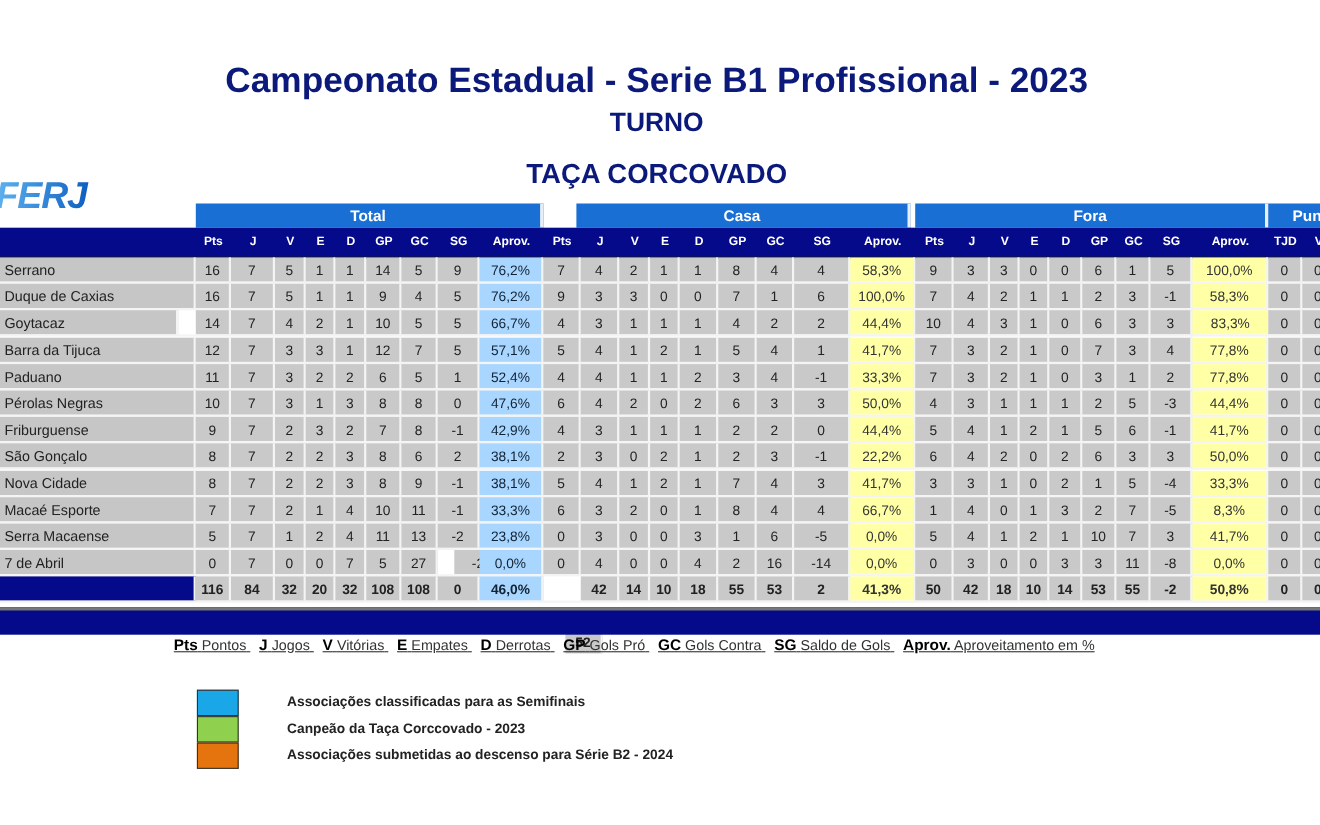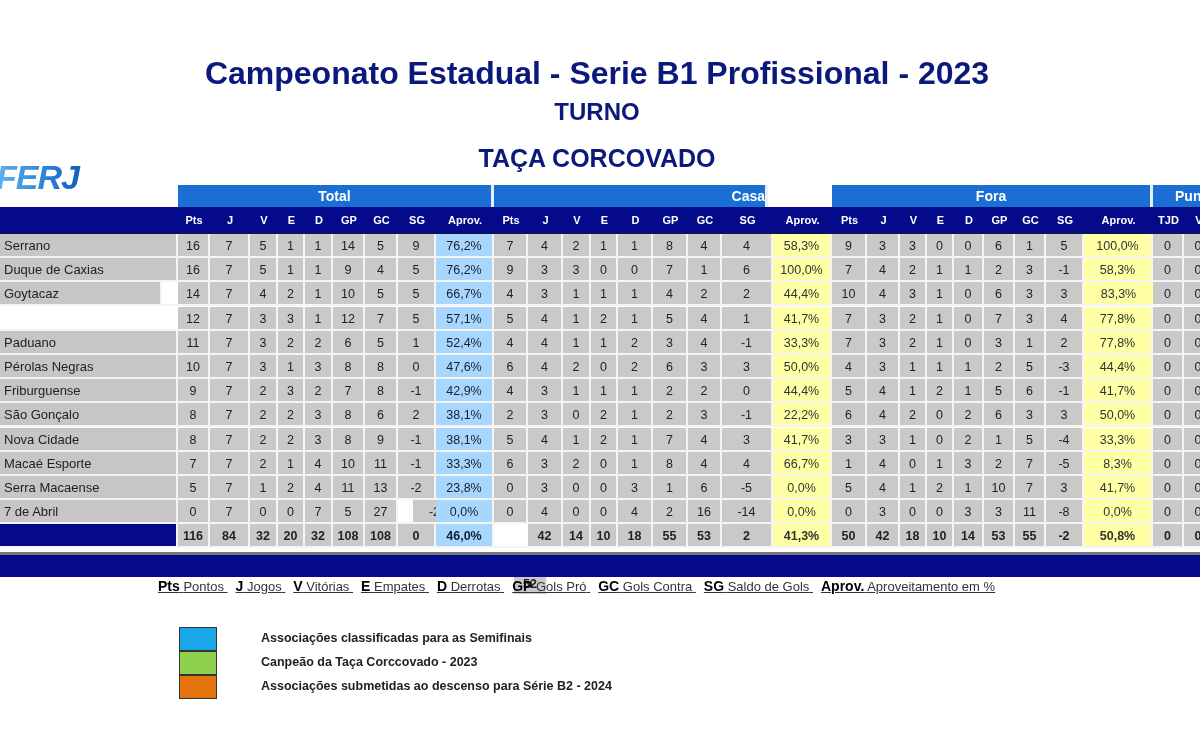--- a/index.html
+++ b/index.html
@@ -38,21 +38,21 @@
   <defs>
       <linearGradient id="lg" x1="0" x2="1">
         <stop offset="0" stop-color="#5fb3ef"></stop>
         <stop offset="1" stop-color="#0d5fc0"></stop>
       </linearGradient>
     </defs>
   <text x="4" y="29" font-family="Liberation Sans, sans-serif" font-size="34" font-weight="bold" font-style="italic" fill="url(#lg)" letter-spacing="-1">FERJ</text>
 </svg>
 
 <div class="grp" style="left:178px;width:316px;">Total</div>
-<div class="grp" style="left:494px;width:274px;text-align:right;">Casa</div>
+<div class="grp" style="left:524px;width:304px;">Casa</div>
 <div class="grp" style="left:832px;width:321px;">Fora</div>
 <div class="grp" style="left:1153px;width:60px;text-align:left;padding-left:22px;border-right:none;">Pun</div>
 
 <div class="hdrbar" id="hdrbar">
     <div class="hcell" style="left: 178px; width: 32px;">Pts</div>
     <div class="hcell" style="left: 210px; width: 40px;">J</div>
     <div class="hcell" style="left: 250px; width: 28px;">V</div>
     <div class="hcell" style="left: 278px; width: 27px;">E</div>
     <div class="hcell" style="left: 305px; width: 28px;">D</div>
     <div class="hcell" style="left: 333px; width: 32px;">GP</div>
@@ -175,20 +175,21 @@
       <div class="cell" style="left: 954px; width: 30px;">0</div>
       <div class="cell" style="left: 984px; width: 31px;">6</div>
       <div class="cell" style="left: 1015px; width: 31px;">3</div>
       <div class="cell" style="left: 1046px; width: 38px;">3</div>
       <div class="cell ap2" style="left: 1084px; width: 71px;">83,3%</div>
       <div class="cell" style="left: 1153px; width: 31px;">0</div>
       <div class="cell" style="left: 1184px; width: 30px;">0</div>
       <div class="sep"></div>
     </div>
     <div class="row" style="top: 306.6px;">
+      <div class="cell name" style="left: 0px; width: 178px;">Barra da Tijuca</div>
       <div class="cell" style="left: 178px; width: 32px;">12</div>
       <div class="cell" style="left: 210px; width: 40px;">7</div>
       <div class="cell" style="left: 250px; width: 28px;">3</div>
       <div class="cell" style="left: 278px; width: 27px;">3</div>
       <div class="cell" style="left: 305px; width: 28px;">1</div>
       <div class="cell" style="left: 333px; width: 32px;">12</div>
       <div class="cell" style="left: 365px; width: 33px;">7</div>
       <div class="cell" style="left: 398px; width: 38px;">5</div>
       <div class="cell ap1" style="left: 436px; width: 58px;">57,1%</div>
       <div class="cell" style="left: 494px; width: 34px;">5</div>

